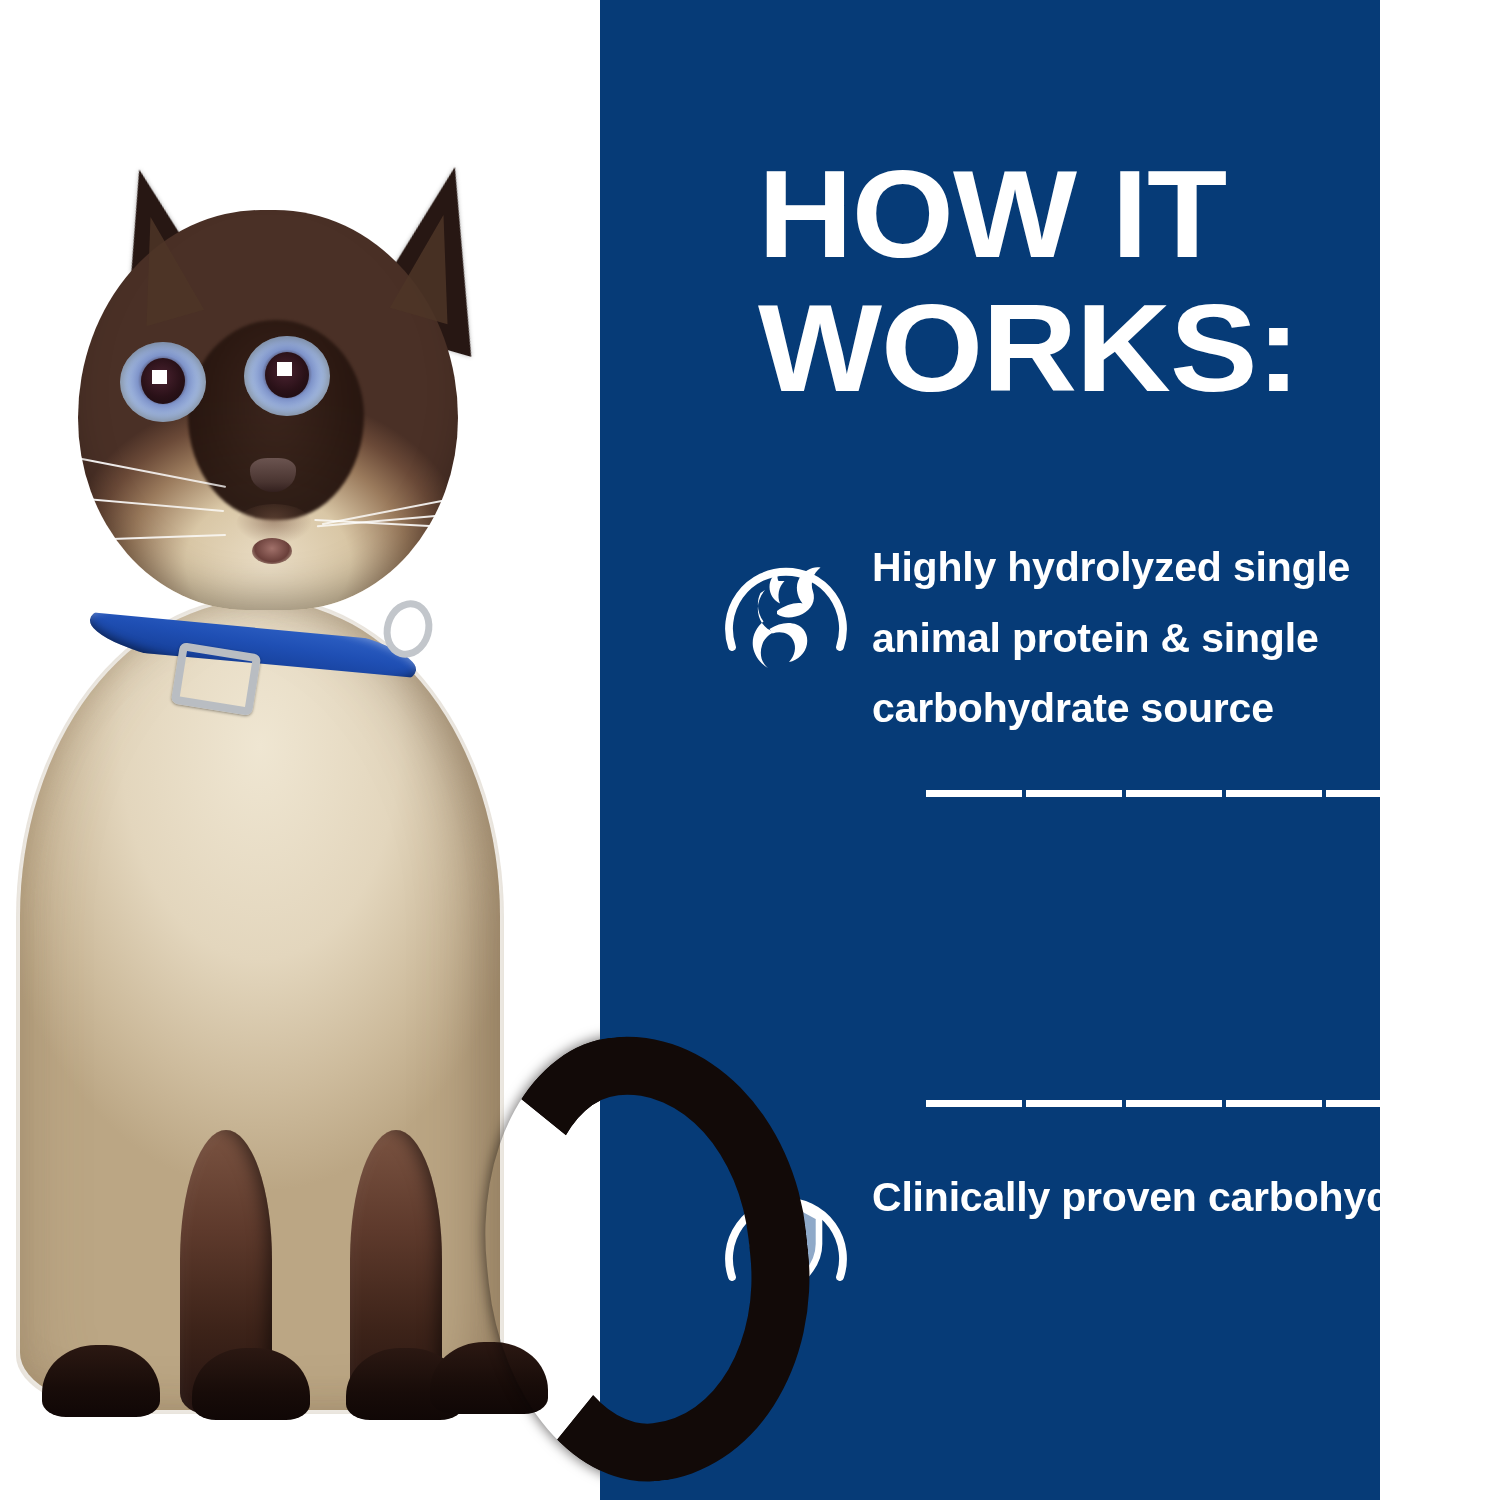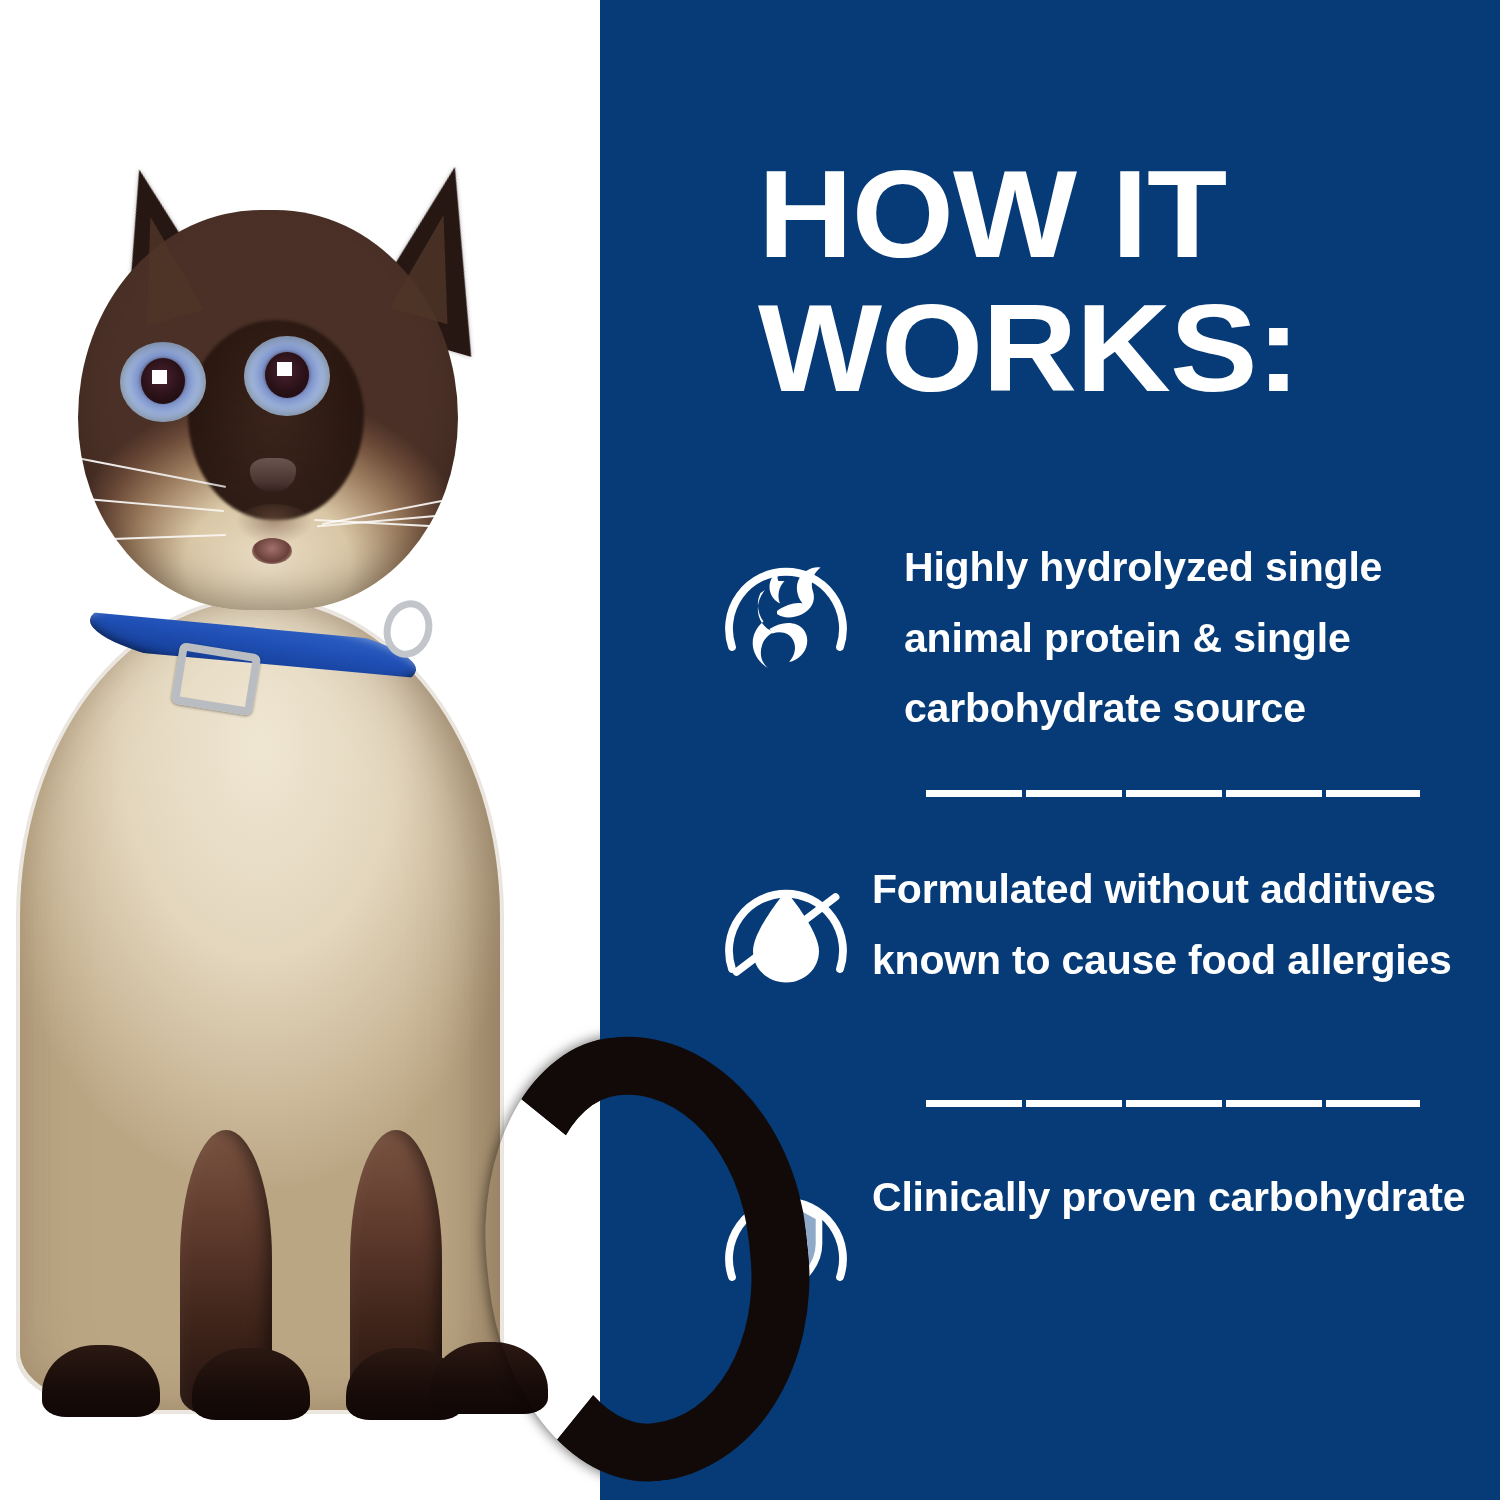--- a/index.html
+++ b/index.html
@@ -252,21 +252,21 @@
                  background: linear-gradient(270deg, rgba(255,255,255,0) 0%, rgba(255,255,255,.92) 35%, rgba(255,255,255,.75) 100%); }
   .whisker.wr2 { left: 316px; top: 376px; width: 222px; transform: rotate(-5deg);
                  background: linear-gradient(270deg, rgba(255,255,255,0) 0%, rgba(255,255,255,.92) 35%, rgba(255,255,255,.75) 100%); }
   .whisker.wr3 { left: 314px; top: 400px; width: 210px; transform: rotate(3deg);
                  background: linear-gradient(270deg, rgba(255,255,255,0) 0%, rgba(255,255,255,.92) 35%, rgba(255,255,255,.75) 100%); }
 
   
   #info-panel {
     position: absolute;
     left: 600px; top: 0;
-    width: 900px; height: 1500px;
+    width: 780px; height: 1500px;
     background: #063B77;
   }
 
   #panel-title {
     position: absolute;
     left: 158px;
     top: 148px;
     width: 700px;
     color: #ffffff;
     font-family: "Liberation Sans", sans-serif;
@@ -279,21 +279,21 @@
     white-space: pre-line;
   }
 
   .feature-row {
     position: absolute;
     left: 106px;
     width: 760px;
     display: flex;
     align-items: flex-start;
   }
-  .feature-row.r1 { top: 530px; gap: 32px; }
+  .feature-row.r1 { top: 530px; }
   .feature-row.r2 { top: 852px; }
   .feature-row.r3 { top: 1160px; }
 
   .feature-icon {
     width: 160px;
     flex: 0 0 160px;
     display: flex;
     align-items: flex-start;
     justify-content: center;
     padding-top: 6px;
@@ -409,32 +409,20 @@
             <path d="M49 30 C45 34 44 40 46 45 C42 43 39 39 39 34
                      C39 29 42 25 46 23 C44 25 44 28 45 30 Z"></path>
           </g>
         </svg>
       </div>
       <div class="feature-text">Highly hydrolyzed single animal protein &amp; single carbohydrate source</div>
     </div>
 
     <div class="divider d1"></div>
 
-    <div class="feature-row r2">
-      <div class="feature-icon">
-        <svg width="150" height="150" viewBox="0 0 100 100" aria-hidden="true">
-          <path d="M14 74 A38 38 0 1 1 86 74" fill="none" stroke="#ffffff" stroke-width="5.2" stroke-linecap="round"></path>
-          <path d="M50 22 C50 22 72 48 72 62 C72 74 62 83 50 83
-                   C38 83 28 74 28 62 C28 48 50 22 50 22 Z" fill="#ffffff"></path>
-          <line x1="17" y1="76" x2="83" y2="26" stroke="#ffffff" stroke-width="5.2" stroke-linecap="round"></line>
-          <line x1="17" y1="76" x2="83" y2="26" stroke="#063B77" stroke-width="2.2" stroke-linecap="round" opacity="0"></line>
-        </svg>
-      </div>
-      <div class="feature-text">Formulated without additives known to cause food allergies</div>
-    </div>
 
     <div class="divider d2"></div>
 
     <div class="feature-row r3">
       <div class="feature-icon">
         <svg width="150" height="150" viewBox="0 0 100 100" aria-hidden="true">
           <path d="M14 74 A38 38 0 1 1 86 74" fill="none" stroke="#ffffff" stroke-width="5.2" stroke-linecap="round"></path>
           <path d="M50 22 L50 83 C50 83 28 72 28 52 L28 34 Z" fill="#063B77"></path>
           <path d="M50 22 L72 34 L72 52 C72 72 50 83 50 83 Z" fill="#8FA9C8"></path>
           <path d="M50 22 L72 34 L72 52 C72 72 50 83 50 83

